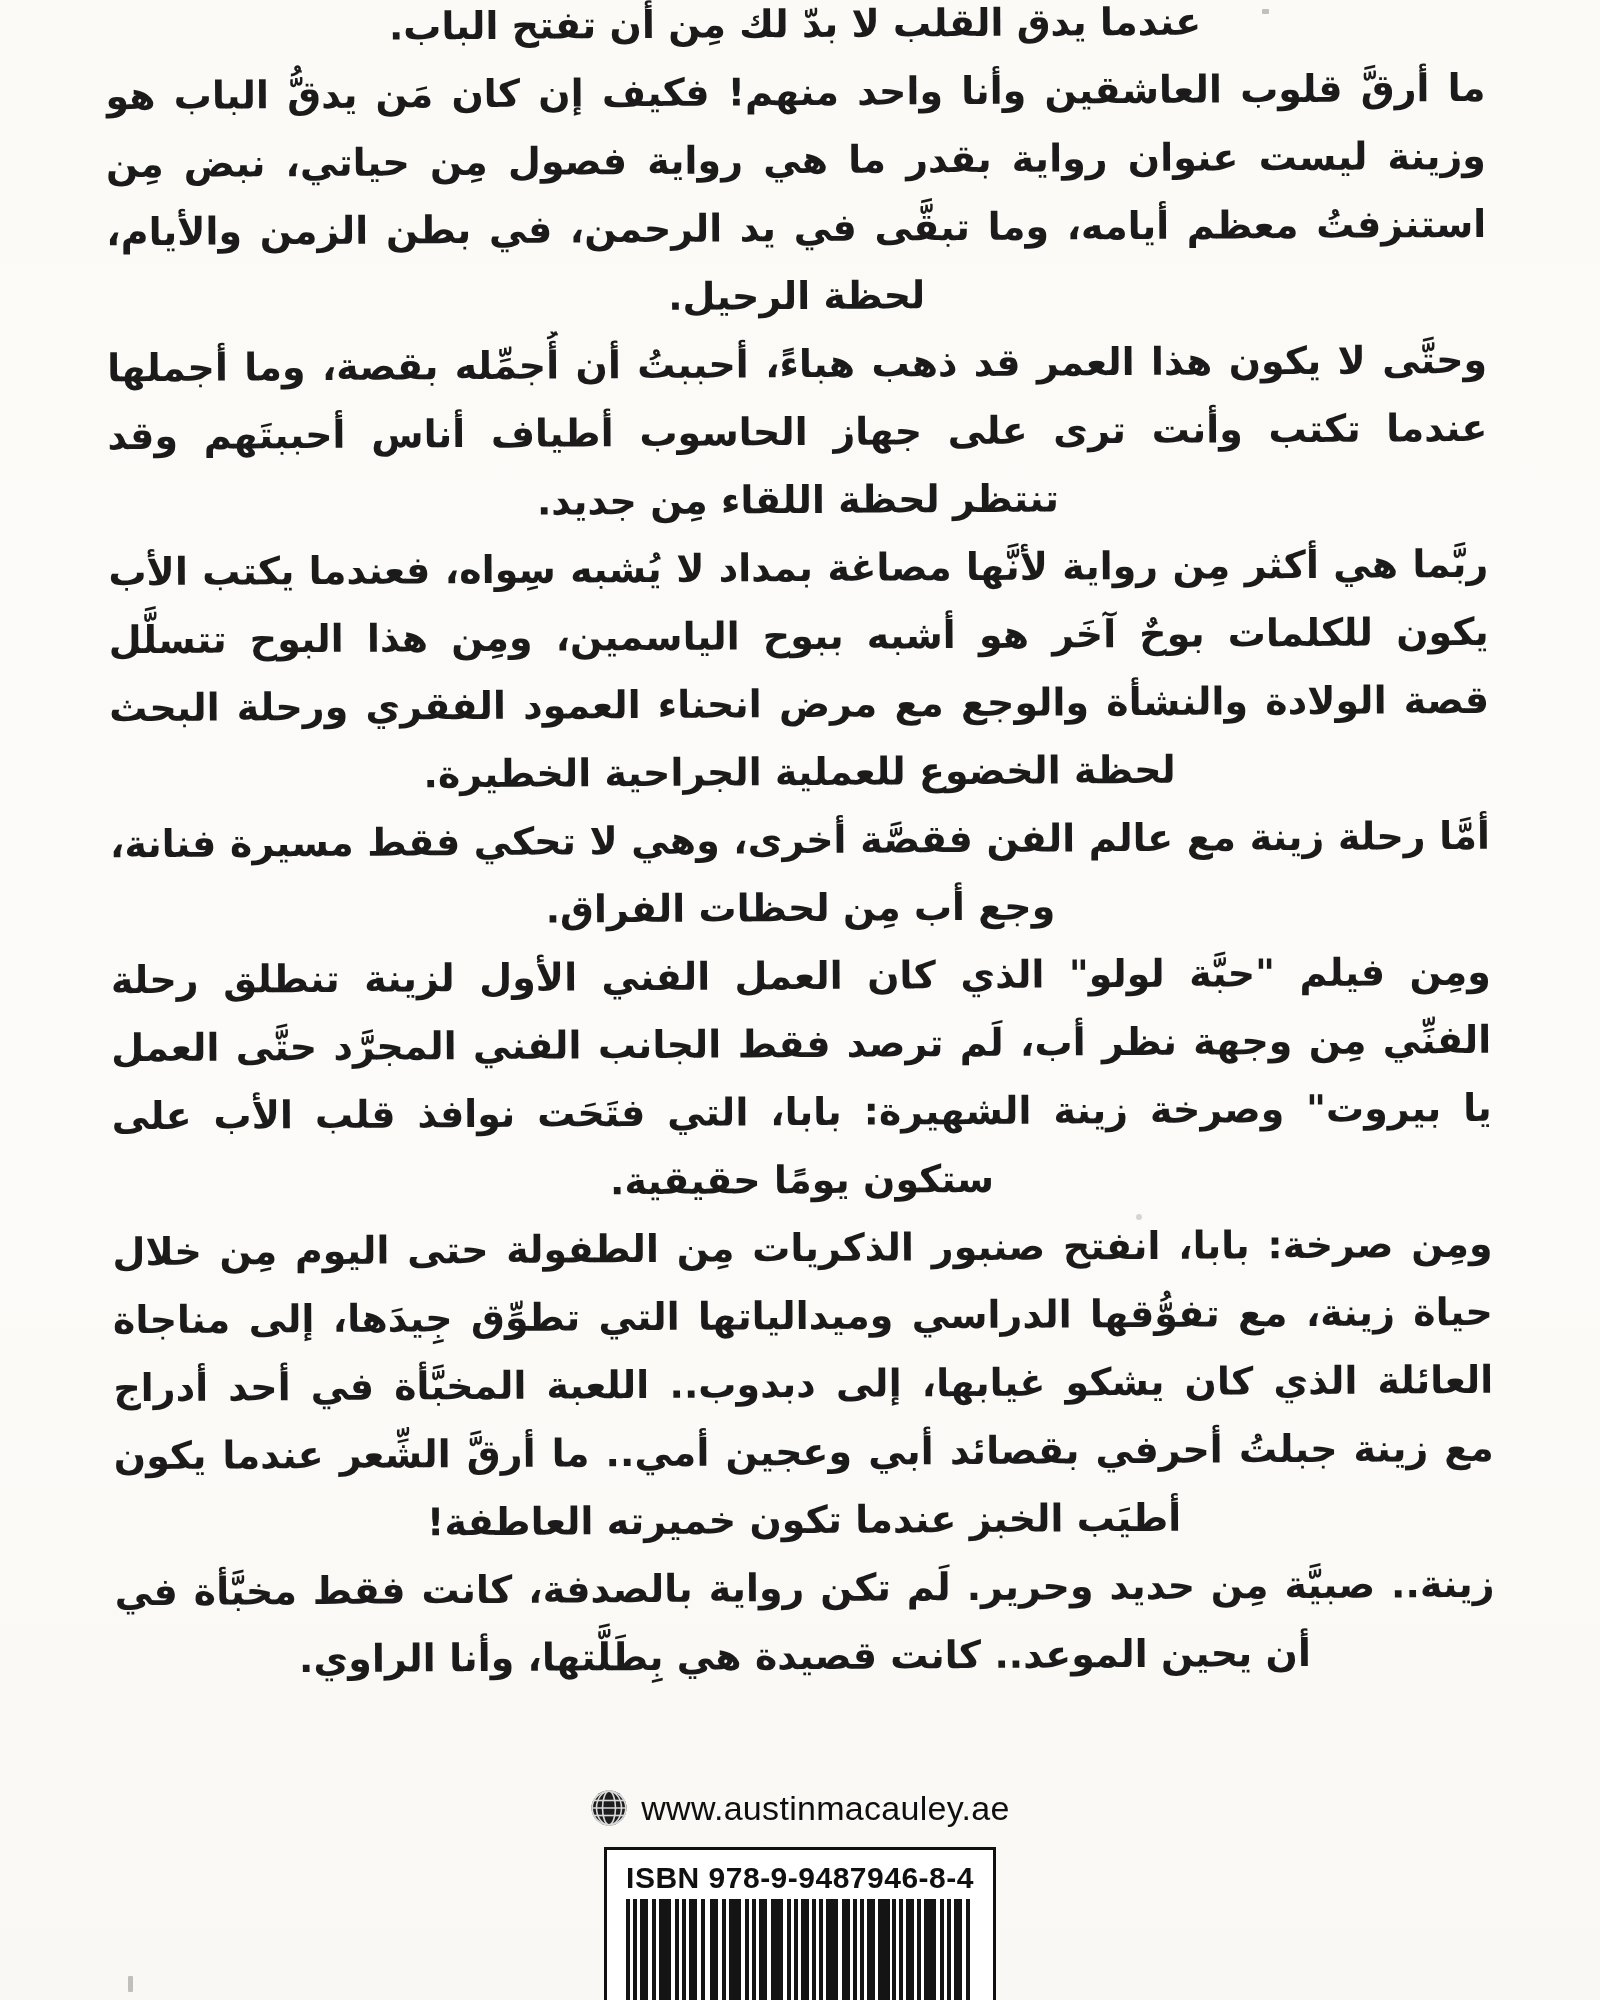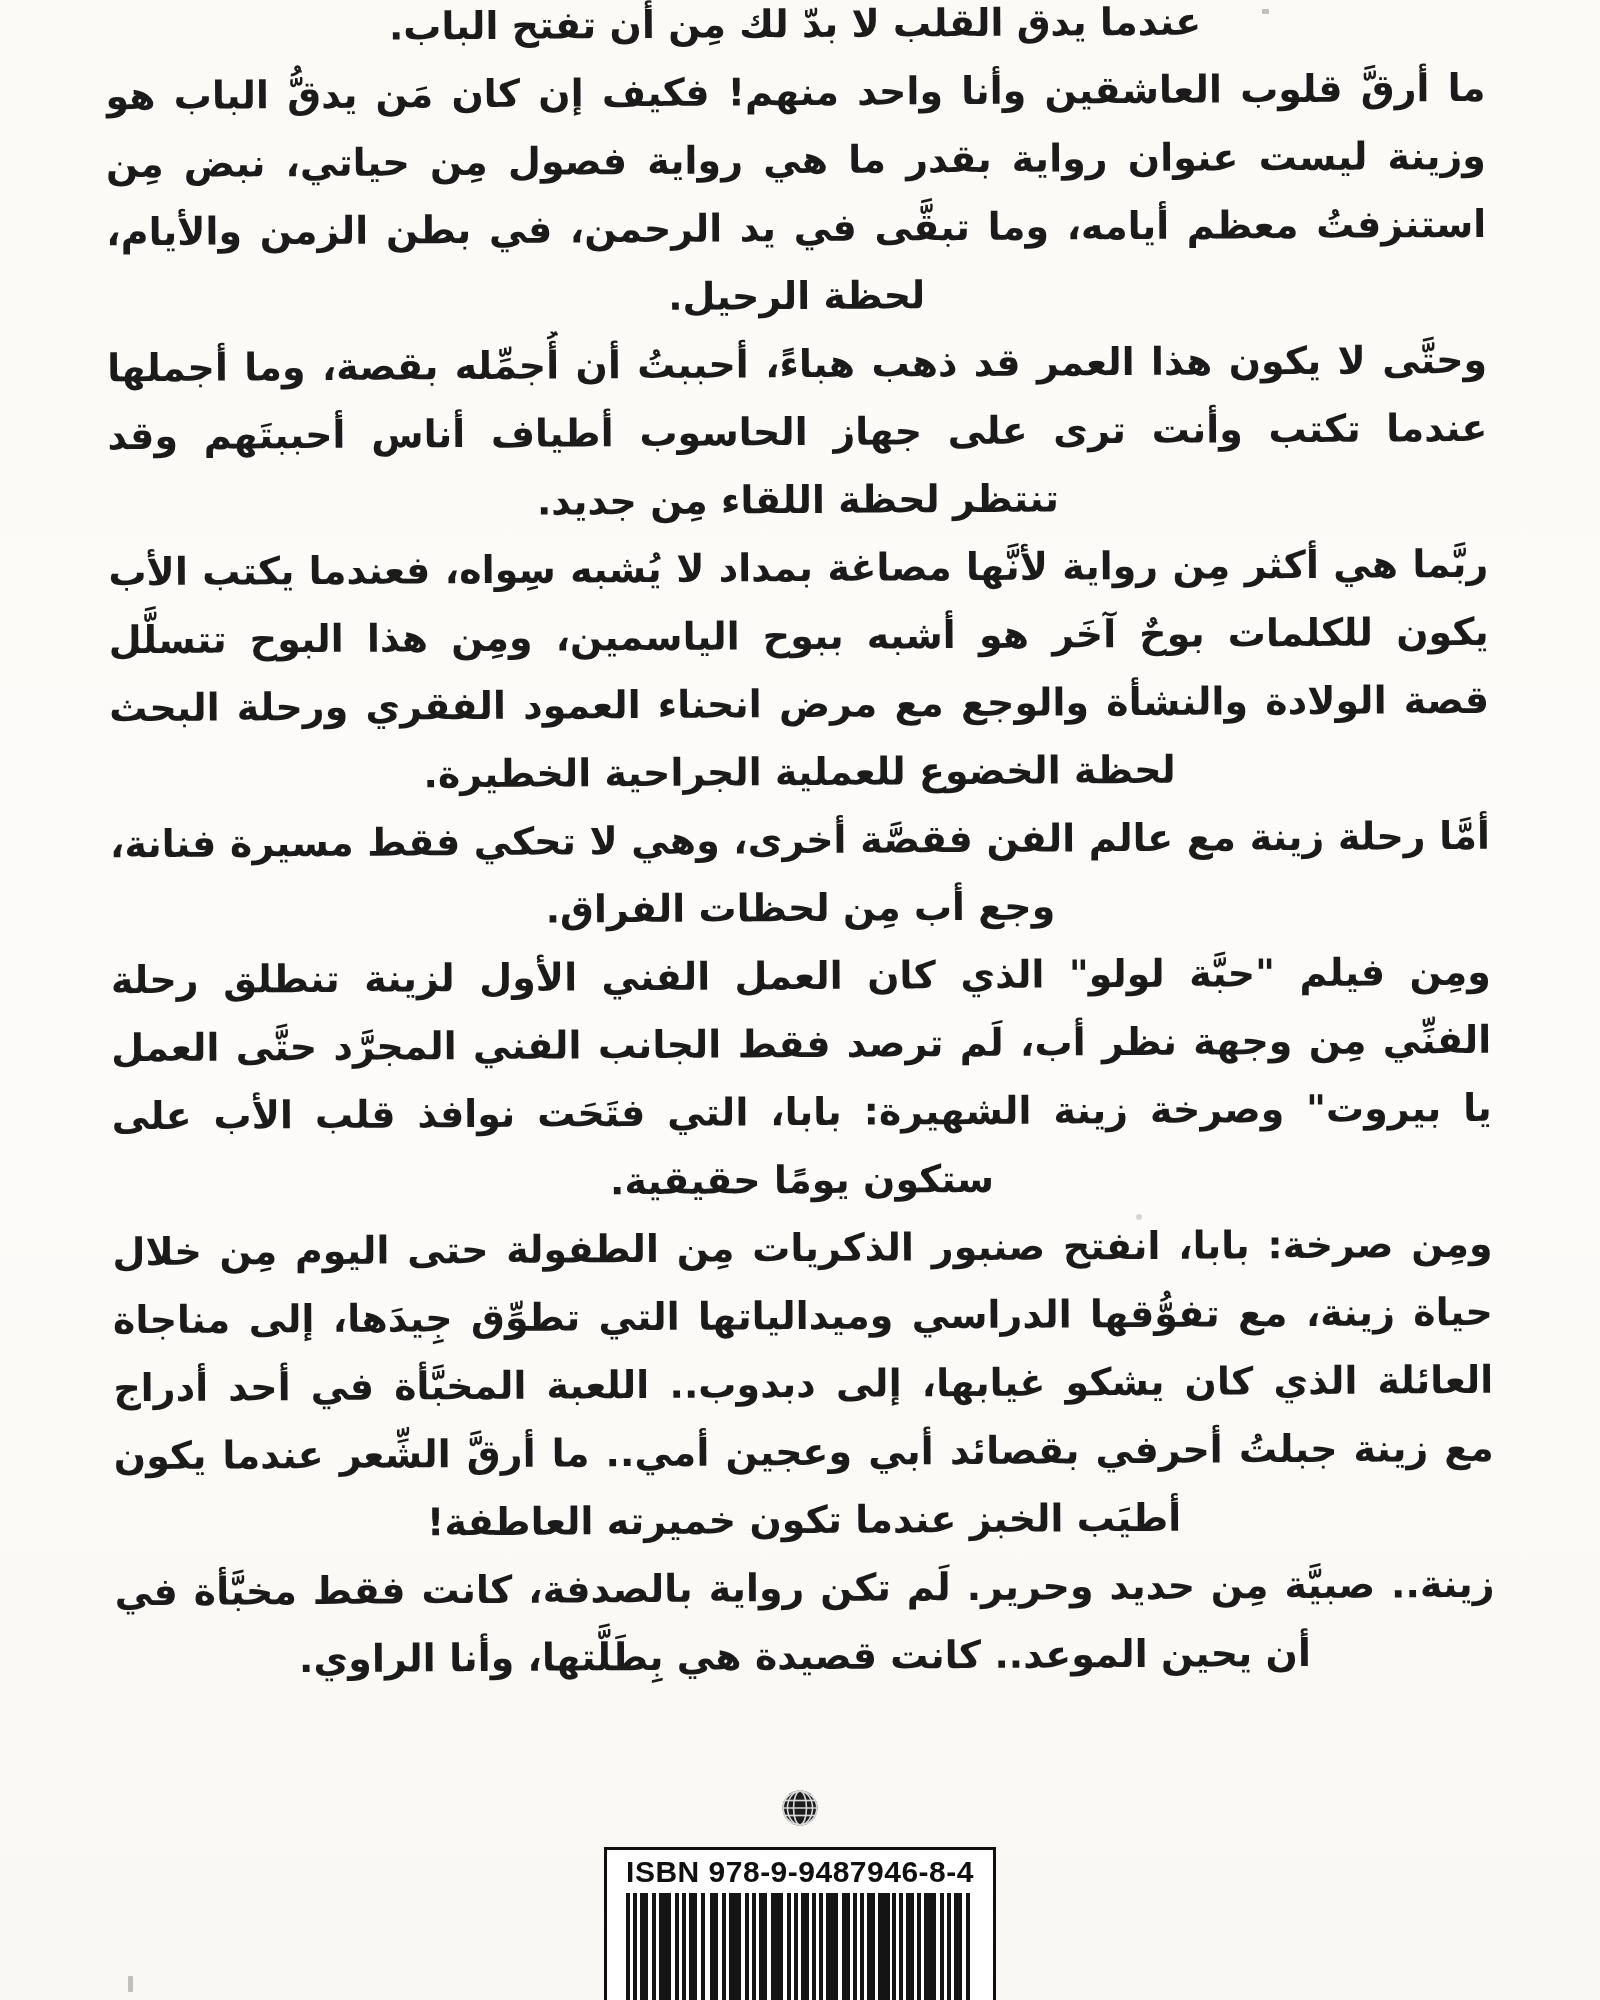--- a/index.html
+++ b/index.html
@@ -35,21 +35,21 @@
     font-size:34px;font-weight:400;color:#0f0f0f;letter-spacing:0.3px;
   }
   .isbn-box{
     position:absolute;top:1847px;left:604px;width:392px;height:210px;
     border:3px solid #101010;background:#ffffff;box-sizing:border-box;
     text-align:center;overflow:hidden;
   }
   .isbn-label{
     font-family:"Liberation Sans",sans-serif;
     font-weight:700;font-size:30px;color:#101010;
-    margin-top:5px;letter-spacing:0.5px;white-space:nowrap;
+    margin-top:11px;letter-spacing:0.5px;white-space:nowrap;
   }
   .barcode{display:block;margin:4px auto 0;}
   
   .speck{position:absolute;background:#8f8f8f;opacity:.55;border-radius:1px;}
   .speck.s1{left:1262px;top:9px;width:7px;height:5px;}
   .speck.s2{left:128px;top:1976px;width:5px;height:16px;}
   .speck.s3{left:1136px;top:1214px;width:6px;height:6px;opacity:.35;border-radius:50%;}
 </style>
 </head>
 <body>
@@ -91,20 +91,21 @@
         <g stroke="#d9d9d9" stroke-width="1.6" fill="none">
           <circle cx="19" cy="19" r="16.8"></circle>
           <ellipse cx="19" cy="19" rx="6.5" ry="16.8"></ellipse>
           <ellipse cx="19" cy="19" rx="12.5" ry="16.8"></ellipse>
           <line x1="3.5" y1="11.5" x2="34.5" y2="11.5"></line>
           <line x1="2.2" y1="19" x2="35.8" y2="19"></line>
           <line x1="3.5" y1="26.5" x2="34.5" y2="26.5"></line>
         </g>
       </svg>
     </span>
+    <span class="url">www.austinmacauley.ae</span>
   </div>
 
   <div class="isbn-box">
     <div class="isbn-label">ISBN 978-9-9487946-8-4</div>
     <svg class="barcode" width="348" height="130" viewBox="0 0 348 130" aria-hidden="true">
       <g fill="#141414">
         <rect x="0" y="0" width="4" height="130"></rect>
         <rect x="7" y="0" width="4" height="130"></rect>
         <rect x="14" y="0" width="8" height="130"></rect>
         <rect x="26" y="0" width="4" height="130"></rect>

